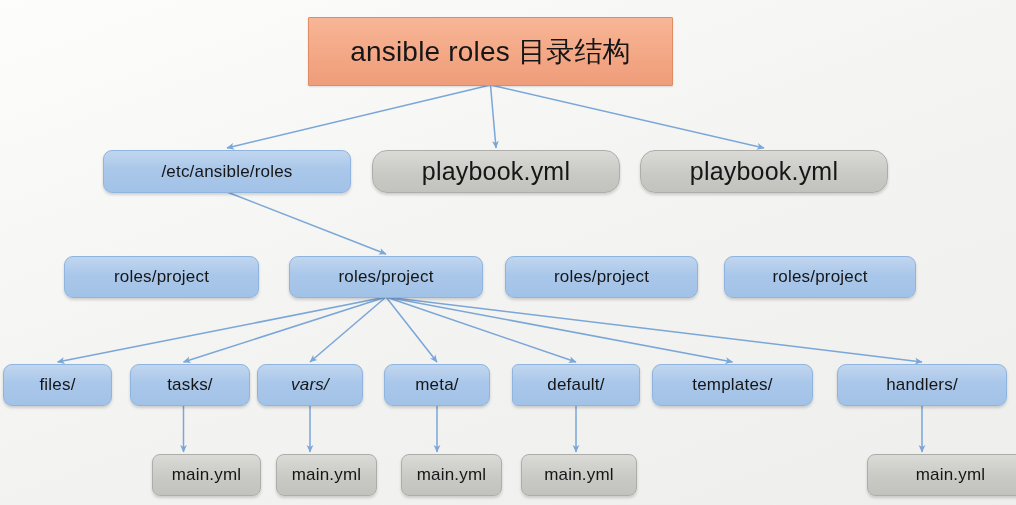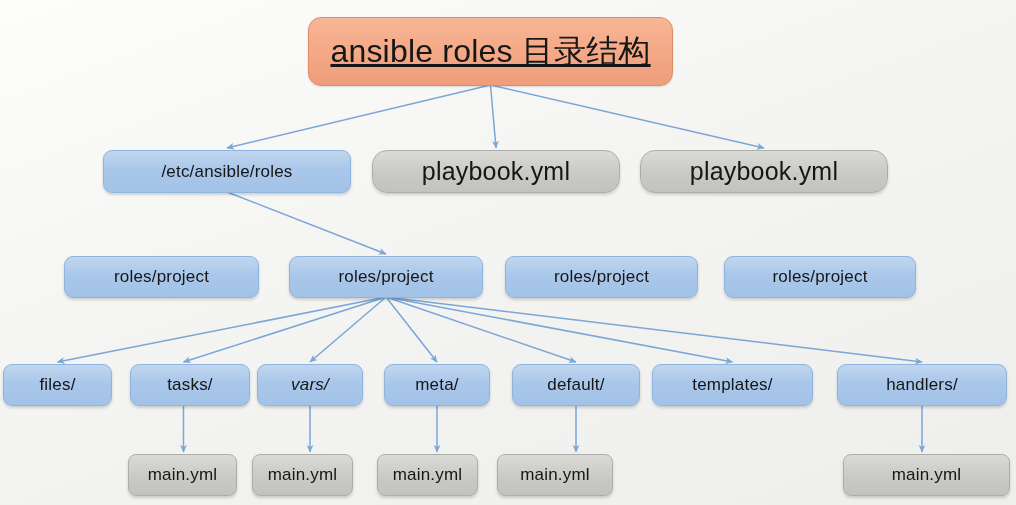--- a/index.html
+++ b/index.html
@@ -8,38 +8,38 @@
     background:linear-gradient(160deg,#fdfdfc 0%,#f4f4f2 45%,#eeeeec 100%);
     font-family:"Liberation Sans",sans-serif;
   }
   #edges{position:absolute;left:0;top:0;width:1016px;height:505px;}
   .node{
     position:absolute;display:flex;align-items:center;justify-content:center;
     box-sizing:border-box;color:#161616;letter-spacing:.2px;white-space:nowrap;
   }
   .node.root{
     background:linear-gradient(180deg,#f7b696 0%,#f3a684 60%,#ef9d7a 100%);
-    border:1px solid #e08c63;border-radius:13px;font-size:32px;
+    border:1px solid #e08c63;border-radius:1px;font-size:28px;
     box-shadow:0 1px 2px rgba(0,0,0,.12);
-    text-decoration:underline;
   }
   .node.dir{
     background:linear-gradient(180deg,#c1d6ef 0%,#a9c7ea 45%,#a2c2e7 100%);
     border:1px solid #8fb4de;border-radius:9px;font-size:17px;
     box-shadow:0 2px 3px rgba(0,0,0,.16);
   }
   .node.file{
     background:linear-gradient(180deg,#dadad7 0%,#c9c9c5 55%,#c2c2be 100%);
     border:1px solid #adada9;border-radius:15px;font-size:25px;
     box-shadow:0 2px 3px rgba(0,0,0,.16);
   }
   .node.leaf{
     background:linear-gradient(180deg,#dadad7 0%,#c9c9c5 55%,#c2c2be 100%);
     border:1px solid #adada9;border-radius:8px;font-size:17px;
     box-shadow:0 2px 3px rgba(0,0,0,.16);
+    margin-left:24px;
   }
 </style>
 </head>
 <body>
 
 <div class="stage">
   <svg id="edges" xmlns="http://www.w3.org/2000/svg">
     <defs>
       <marker id="arrow" markerWidth="9" markerHeight="8" refX="7.5" refY="4" orient="auto" markerUnits="userSpaceOnUse">
         <path d="M0.5,0.6 L8,4 L0.5,7.4 L2.4,4 z" fill="#7aa6d8"></path>
@@ -68,21 +68,21 @@
       <div class="node file" style="left: 372px; top: 150px; width: 248px; height: 43px;">playbook.yml</div>
       <div class="node file" style="left: 640px; top: 150px; width: 248px; height: 43px;">playbook.yml</div>
       <div class="node dir" style="left: 64px; top: 256px; width: 195px; height: 42px;">roles/project</div>
       <div class="node dir" style="left: 289px; top: 256px; width: 194px; height: 42px;">roles/project</div>
       <div class="node dir" style="left: 505px; top: 256px; width: 193px; height: 42px;">roles/project</div>
       <div class="node dir" style="left: 724px; top: 256px; width: 192px; height: 42px;">roles/project</div>
       <div class="node dir" style="left: 3px; top: 364px; width: 109px; height: 42px;">files/</div>
       <div class="node dir" style="left: 130px; top: 364px; width: 120px; height: 42px;">tasks/</div>
       <div class="node dir" style="left: 257px; top: 364px; width: 106px; height: 42px; font-style: italic;">vars/</div>
       <div class="node dir" style="left: 384px; top: 364px; width: 106px; height: 42px;">meta/</div>
-      <div class="node dir" style="left: 512px; top: 364px; width: 128px; height: 42px;">default/</div>
+      <div class="node dir" style="left: 512px; top: 364px; width: 128px; height: 42px; border-radius: 6px;">default/</div>
       <div class="node dir" style="left: 652px; top: 364px; width: 161px; height: 42px;">templates/</div>
       <div class="node dir" style="left: 837px; top: 364px; width: 170px; height: 42px;">handlers/</div>
       <div class="node leaf" style="left: 128px; top: 454px; width: 109px; height: 42px;">main.yml</div>
       <div class="node leaf" style="left: 252px; top: 454px; width: 101px; height: 42px;">main.yml</div>
       <div class="node leaf" style="left: 377px; top: 454px; width: 101px; height: 42px;">main.yml</div>
       <div class="node leaf" style="left: 497px; top: 454px; width: 116px; height: 42px;">main.yml</div>
       <div class="node leaf" style="left: 843px; top: 454px; width: 167px; height: 42px;">main.yml</div>
     </div>
 </div>
 

